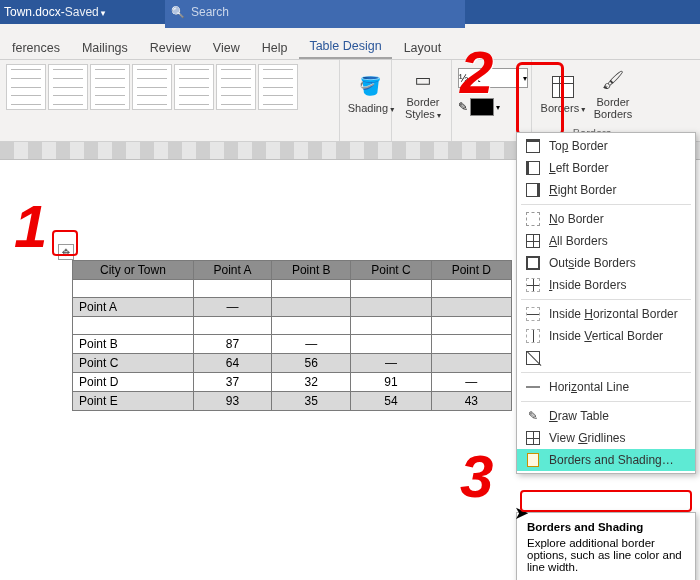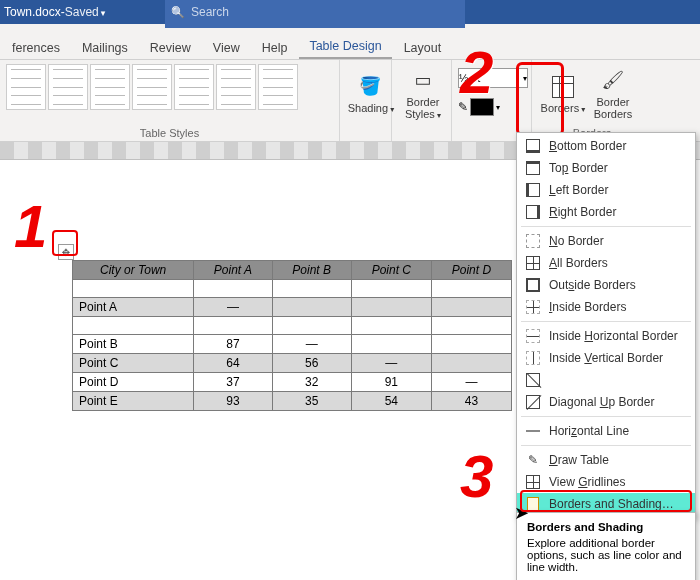--- a/index.html
+++ b/index.html
@@ -86,21 +86,21 @@
   }
   .move-handle {
     width:16px; height:16px; border:1px solid #9a9a9a; background:#fff;
     display:flex; align-items:center; justify-content:center;
     position:absolute; top:84px; left:58px;
     font-size:10px; color:#555;
   }
   .move-handle::before { content:"✥"; }
   .wtable { border-collapse:collapse; font-size:12px; width:440px; }
   .wtable th, .wtable td { border:1px solid #7a7a7a; padding:2px 6px; height:18px; text-align:center; }
-  .wtable th { background:#8e8e8e; color:#000; font-weight:normal;font-style:italic; }
+  .wtable th { background:#8e8e8e; color:#000; font-weight:normal; }
   .wtable .rowlabel { text-align:left; }
   .wtable .band { background:#d9d9d9; }
   .callout {
     position:absolute; color:#e00; font-weight:900; font-family: Arial, sans-serif;
     font-size:60px; font-style:italic; text-shadow: 1px 1px 0 #fff;
   }
   .menu {
     position:absolute;
     top: 132px;
     left: 516px;
@@ -225,21 +225,20 @@
           <div class="st-line"></div>
         </div>
       <div class="style-thumb">
           <div class="st-line"></div>
           <div class="st-line"></div>
           <div class="st-line"></div>
           <div class="st-line"></div>
           <div class="st-line"></div>
         </div>
     </div>
-    <div class="group-label">Table Styles</div>
   </div>
   <div class="group" style="width:52px;">
     <div class="rb-btn">
       <span class="ic">🪣</span>
       <span class="rb-drop">Shading</span>
     </div>
   </div>
   <div class="group" style="width:60px;">
     <div class="rb-btn">
       <span class="ic">▭</span>
@@ -351,26 +350,20 @@
 <div class="callout" style="top:38px; left:460px;">2</div>
 <div class="callout" style="top:442px; left:460px;">3</div>
 
 <div class="red-outline" style="top:230px; left:52px; width:26px; height:26px;"></div>
 
 <div class="red-outline" style="top:490px; left:520px; width:172px; height:22px; z-index:12;"></div>
 
 <div class="menu">
   <div class="menu-item">
       <span class="mi-icon">
-        <span class="bico bottom"></span>
-      </span>
-      <span><span class="u">B</span>ottom Border</span>
-    </div>
-  <div class="menu-item">
-      <span class="mi-icon">
         <span class="bico top"></span>
       </span>
       <span>To<span class="u">p</span> Border</span>
     </div>
   <div class="menu-item">
       <span class="mi-icon">
         <span class="bico left"></span>
       </span>
       <span><span class="u">L</span>eft Border</span>
     </div>
@@ -415,26 +408,20 @@
   <div class="menu-item">
       <span class="mi-icon">
         <span class="bico ivert"></span>
       </span>
       <span>Inside <span class="u">V</span>ertical Border</span>
     </div>
   <div class="menu-item">
       <span class="mi-icon">
         <span class="bico ddown"></span>
       </span>
-    </div>
-  <div class="menu-item">
-      <span class="mi-icon">
-        <span class="bico dup"></span>
-      </span>
-      <span>Diagonal <span class="u">U</span>p Border</span>
     </div>
   <div class="menu-sep"></div>
   <div class="menu-item">
       <span class="mi-icon">
         <span class="hline-ico"></span>
       </span>
       <span>Hori<span class="u">z</span>ontal Line</span>
     </div>
   <div class="menu-sep"></div>
   <div class="menu-item">

